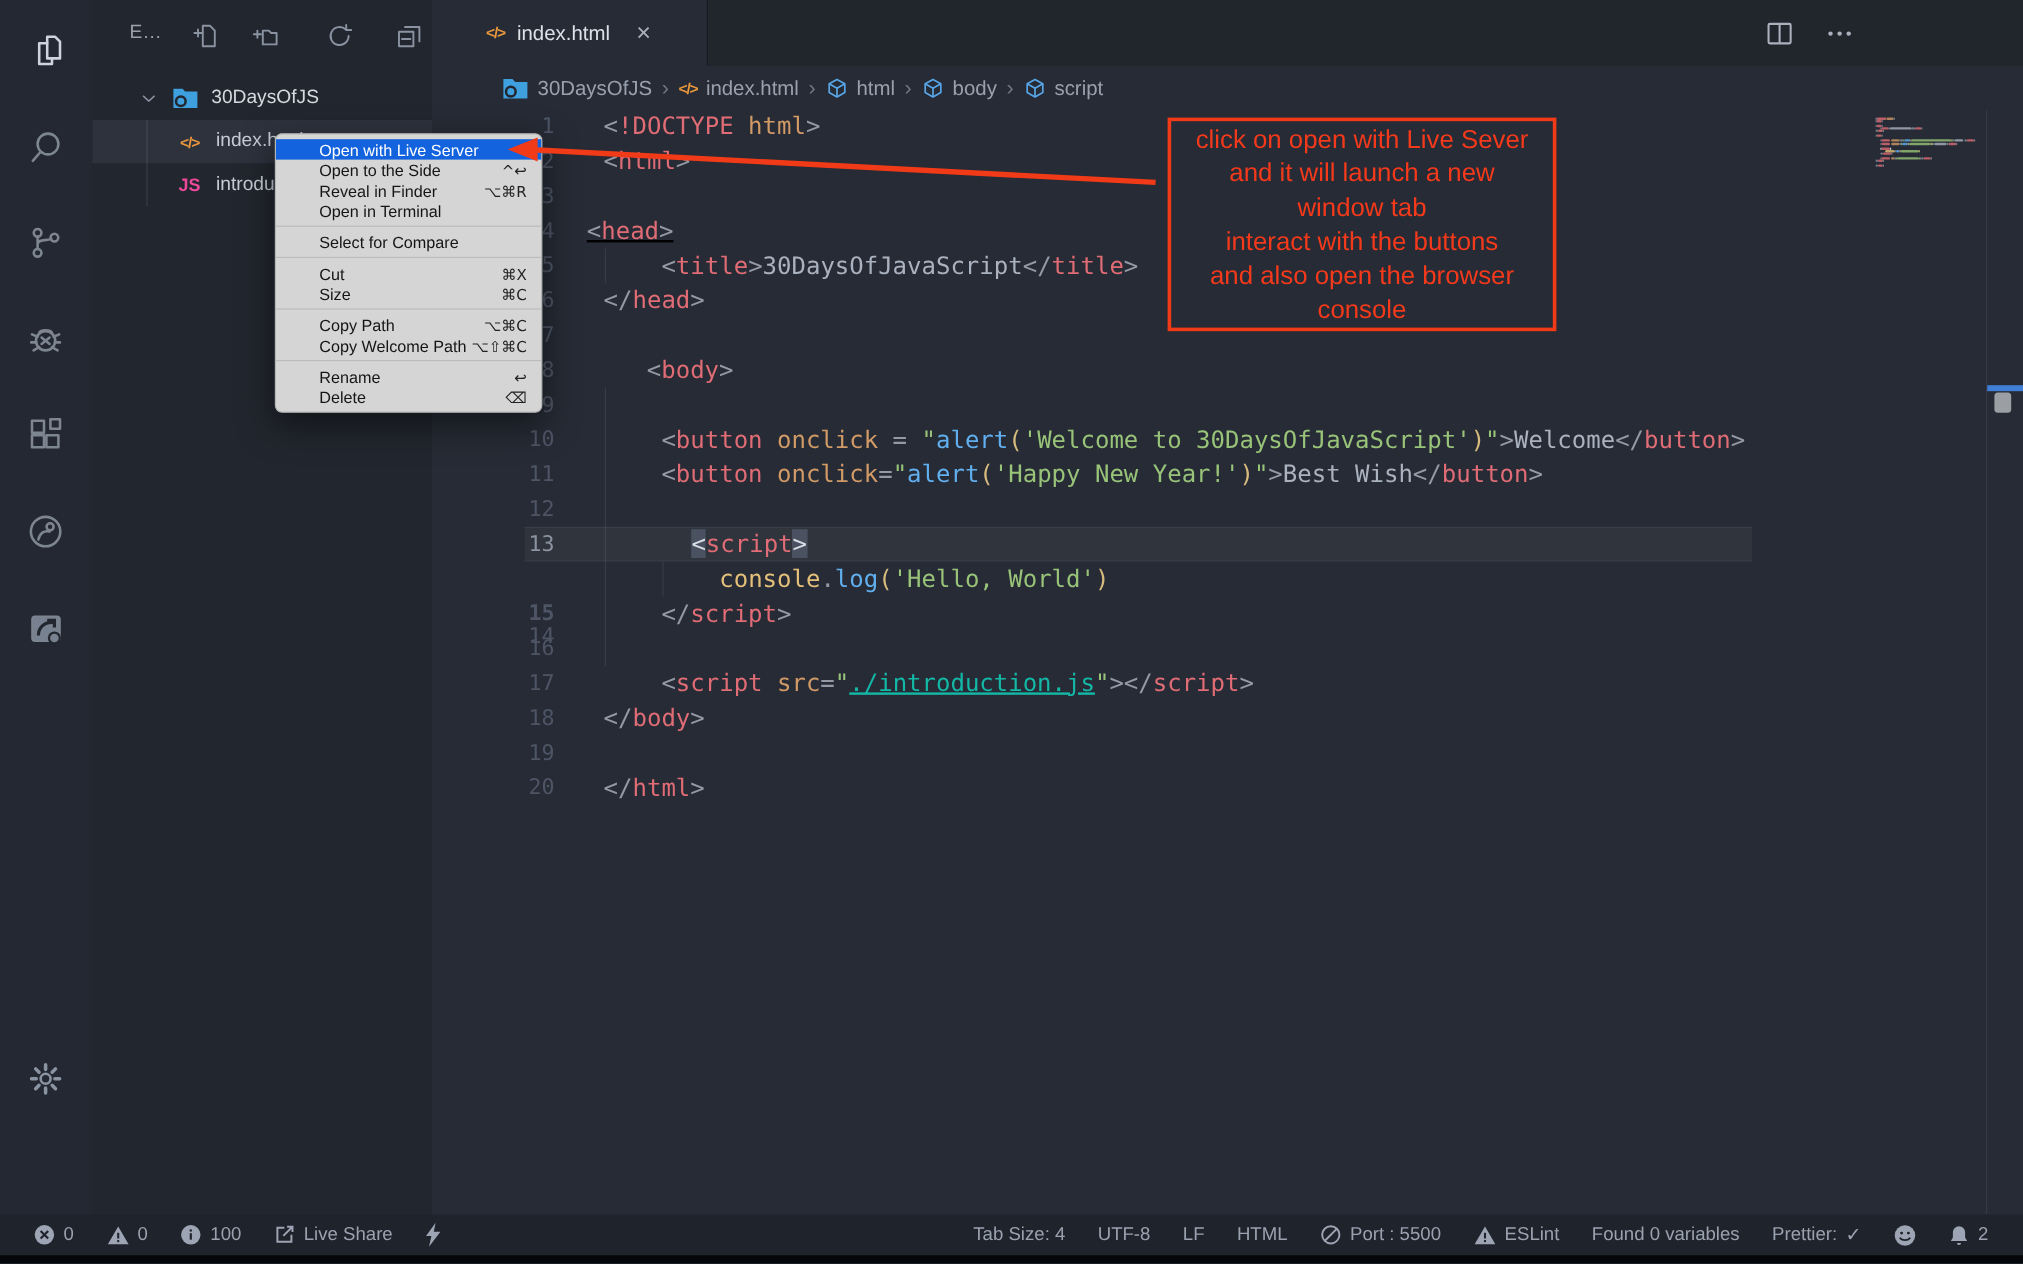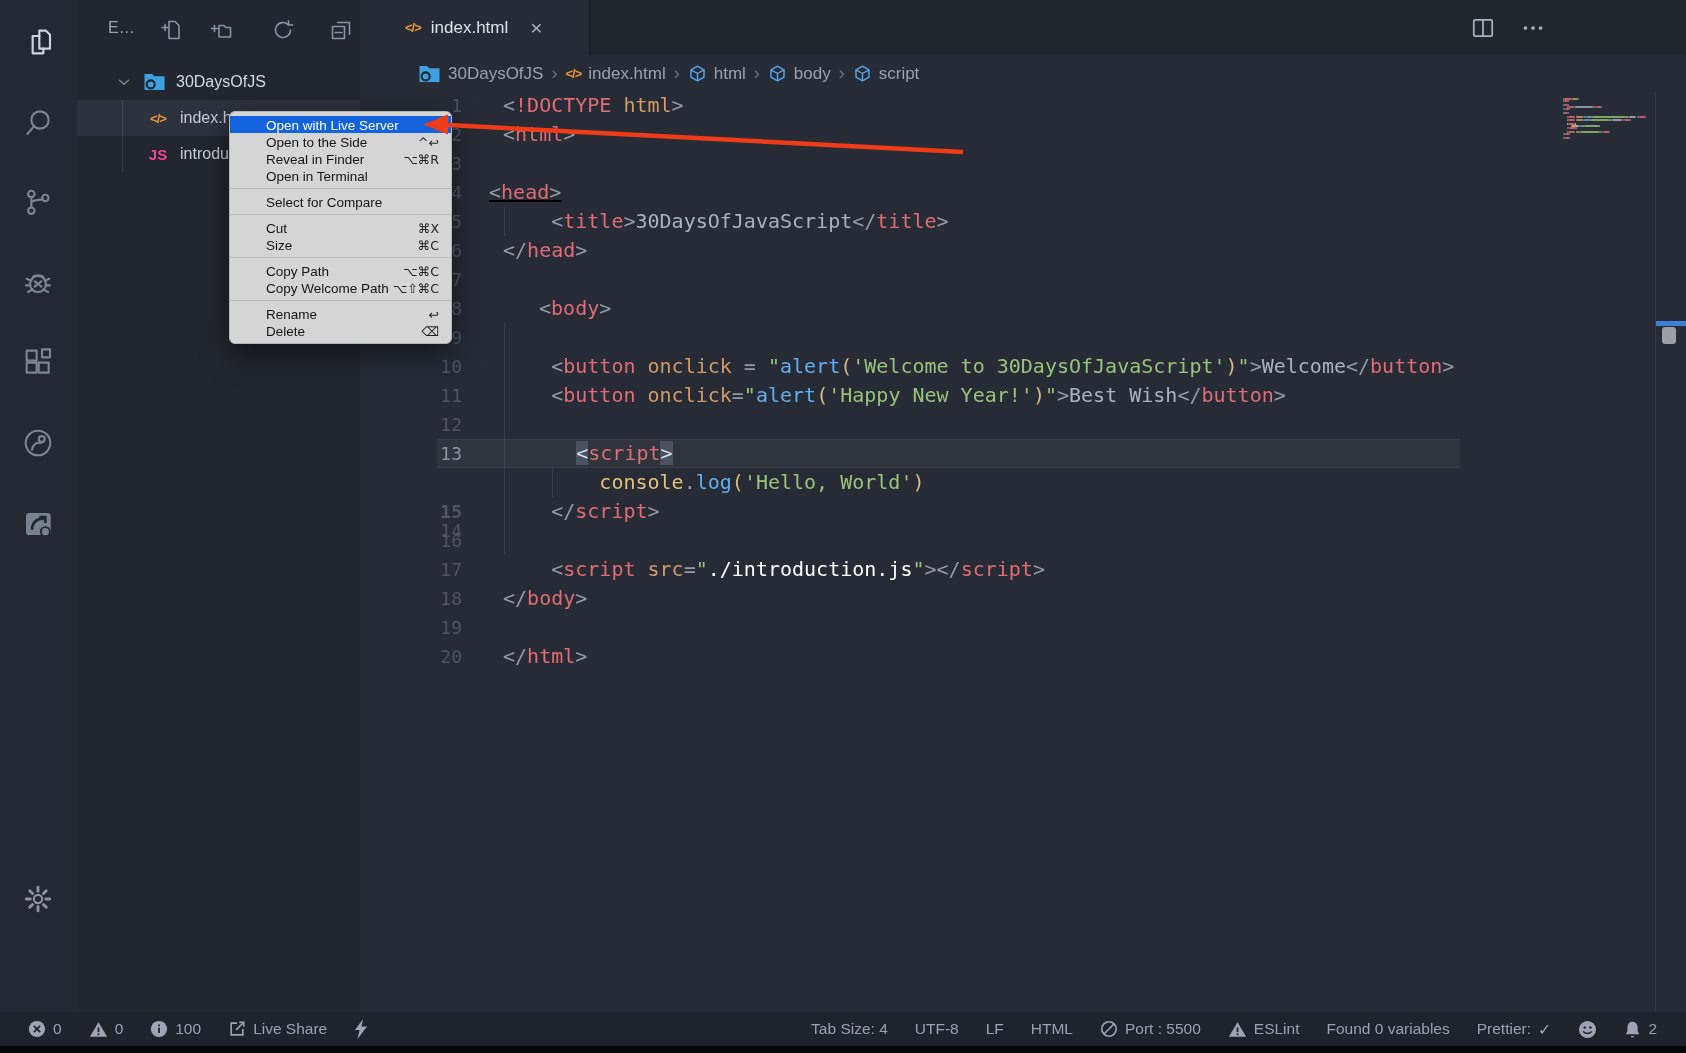--- a/index.html
+++ b/index.html
@@ -46,21 +46,21 @@
     font-family:"DejaVu Sans Mono",monospace;font-size:20px;}
   .cur-line{position:absolute;left:77px;top:346.5px;width:1023px;height:29px;
     background:rgba(255,255,255,0.045);border-top:1px solid rgba(255,255,255,0.05);border-bottom:1px solid rgba(255,255,255,0.05);}
   .gutter-num{position:absolute;left:18px;width:84px;text-align:right;height:29px;line-height:29px;color:#4d5565;font-size:18px;}
   .gutter-num.cur{color:#8b93a1;}
   .code-line{position:absolute;height:29px;line-height:29px;white-space:pre;cursor:text;}
   .indent-guide{position:absolute;width:1px;background:rgba(255,255,255,0.08);}
   .tk-tag{color:#e06c75;} .tk-attr{color:#d19a66;} .tk-p{color:#939aa6;}
   .tk-str{color:#98c379;} .tk-fn{color:#61afef;} .tk-obj{color:#e5c07b;}
   .tk-par{color:#d7ba7d;} .tk-txt{color:#abb2bf;}
-  .tk-link{color:#ffffff;}
+  .tk-link{color:#14b8a6;text-decoration:underline;}
   .tk-brkt{color:#d8dce4;background:rgba(125,140,165,0.35);}
 
   
   .minimap{left:1563px;top:98px;width:92px;height:90px;}
   .mm-bar{position:absolute;height:2px;border-radius:1px;opacity:0.8;}
   .ov-divider{left:1655px;top:92px;width:1px;height:920px;background:rgba(255,255,255,0.07);}
   .ov-blue{left:1656px;top:321px;width:30px;height:5px;background:#3f7fd6;}
   .ov-thumb{left:1662px;top:327px;width:14px;height:17px;background:#9b9ea3;border-radius:3px;}
 
   
@@ -474,20 +474,28 @@
       <div class="menu-item">
         <span class="mi-label">Rename</span>
         <span class="mi-short">↩</span>
       </div>
       <div class="menu-item">
         <span class="mi-label">Delete</span>
         <span class="mi-short">⌫</span>
       </div>
     </div>
 
+  <div class="abs annotation" id="annotation">
+      <div class="anno-line">click on open with Live Sever</div>
+      <div class="anno-line">and it will launch a new</div>
+      <div class="anno-line">window tab</div>
+      <div class="anno-line">interact with the buttons</div>
+      <div class="anno-line">and also open the browser</div>
+      <div class="anno-line">console</div>
+    </div>
 
   <svg class="abs arrow-svg">
     <line x1="963" y1="152" x2="444" y2="124.8" stroke="#f13a17" stroke-width="4.5"></line>
     <polygon points="423,124.5 448,114.5 448,134.5" fill="#f13a17"></polygon>
   </svg>
 
   <div class="abs statusbar">
     <div class="sb-group" id="sb-left">
         <span class="sb-item">
           <span class="icn">

